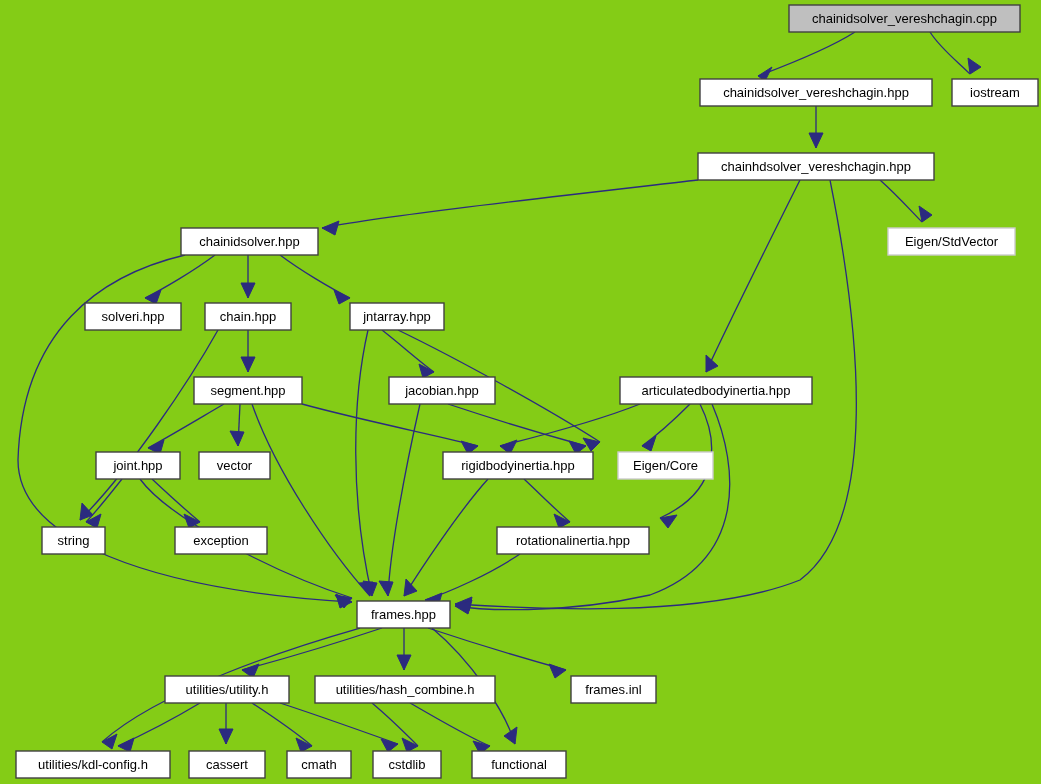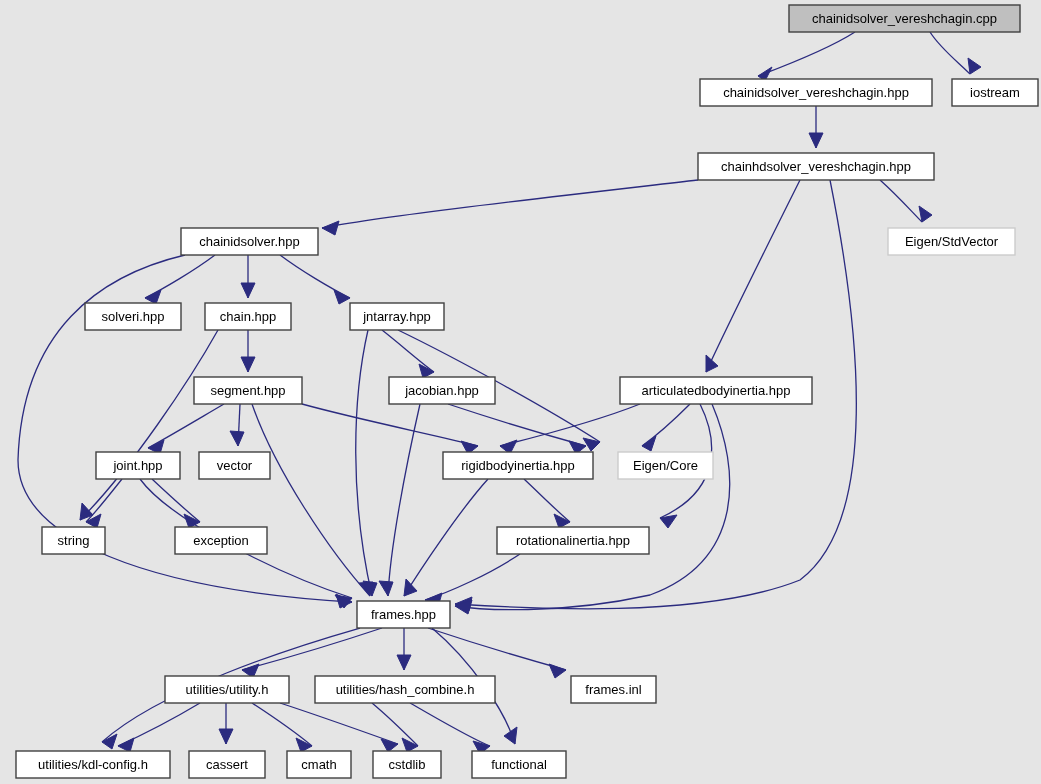--- a/index.html
+++ b/index.html
@@ -4,21 +4,21 @@
 <style>
   html, body {
     margin: 0;
     padding: 0;
     background: #ffffff;
   }
   #graph-wrap {
     position: relative;
     width: 1041px;
     height: 784px;
-    background: #e5e5e5;
+    background: #84cc16;
     font-family: "Liberation Sans", sans-serif;
   }
   svg { display: block; }
   .node-label {
     font-family: "Liberation Sans", sans-serif;
     font-size: 13px;
     fill: #000000;
     text-anchor: middle;
     dominant-baseline: middle;
     pointer-events: none;

